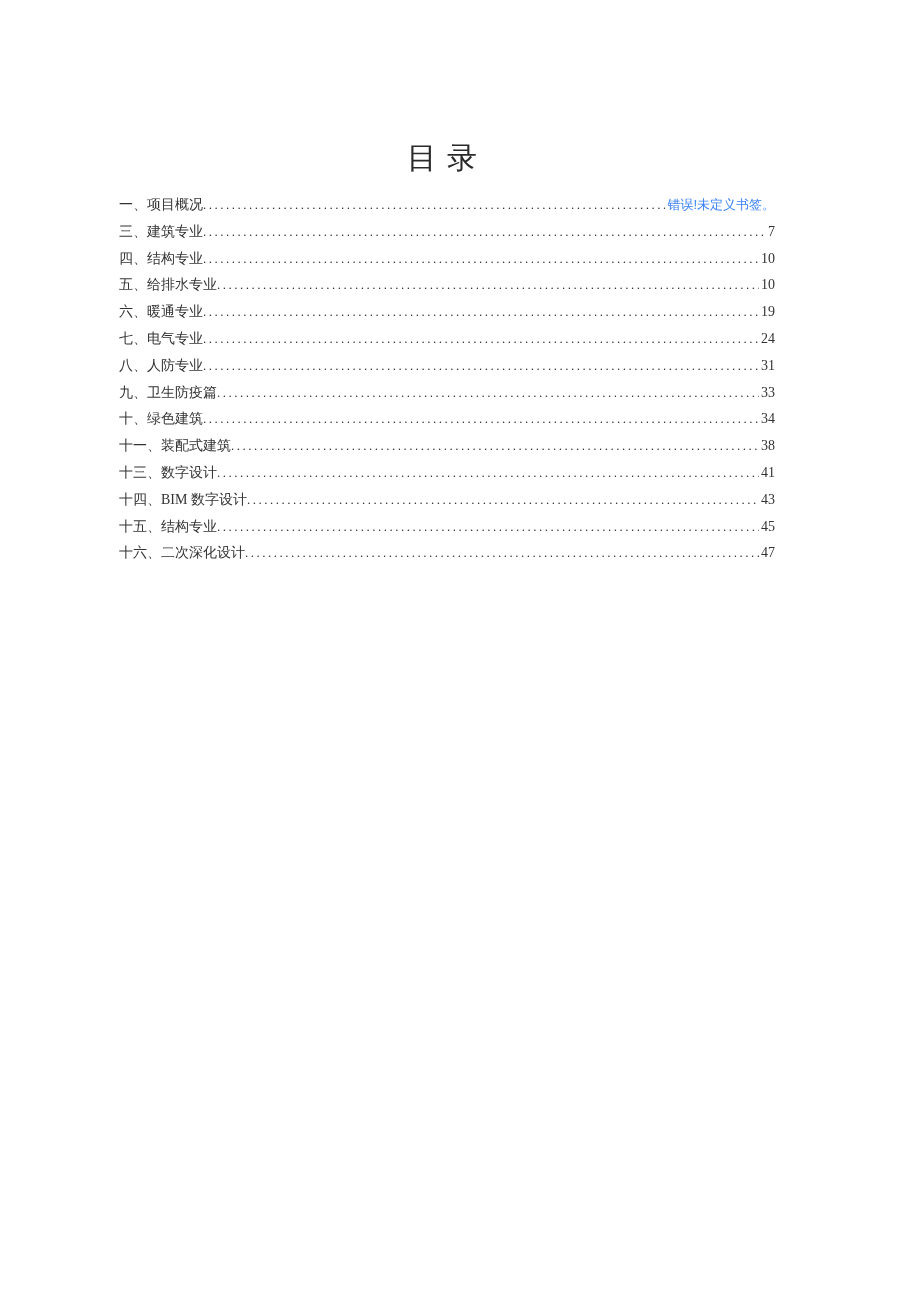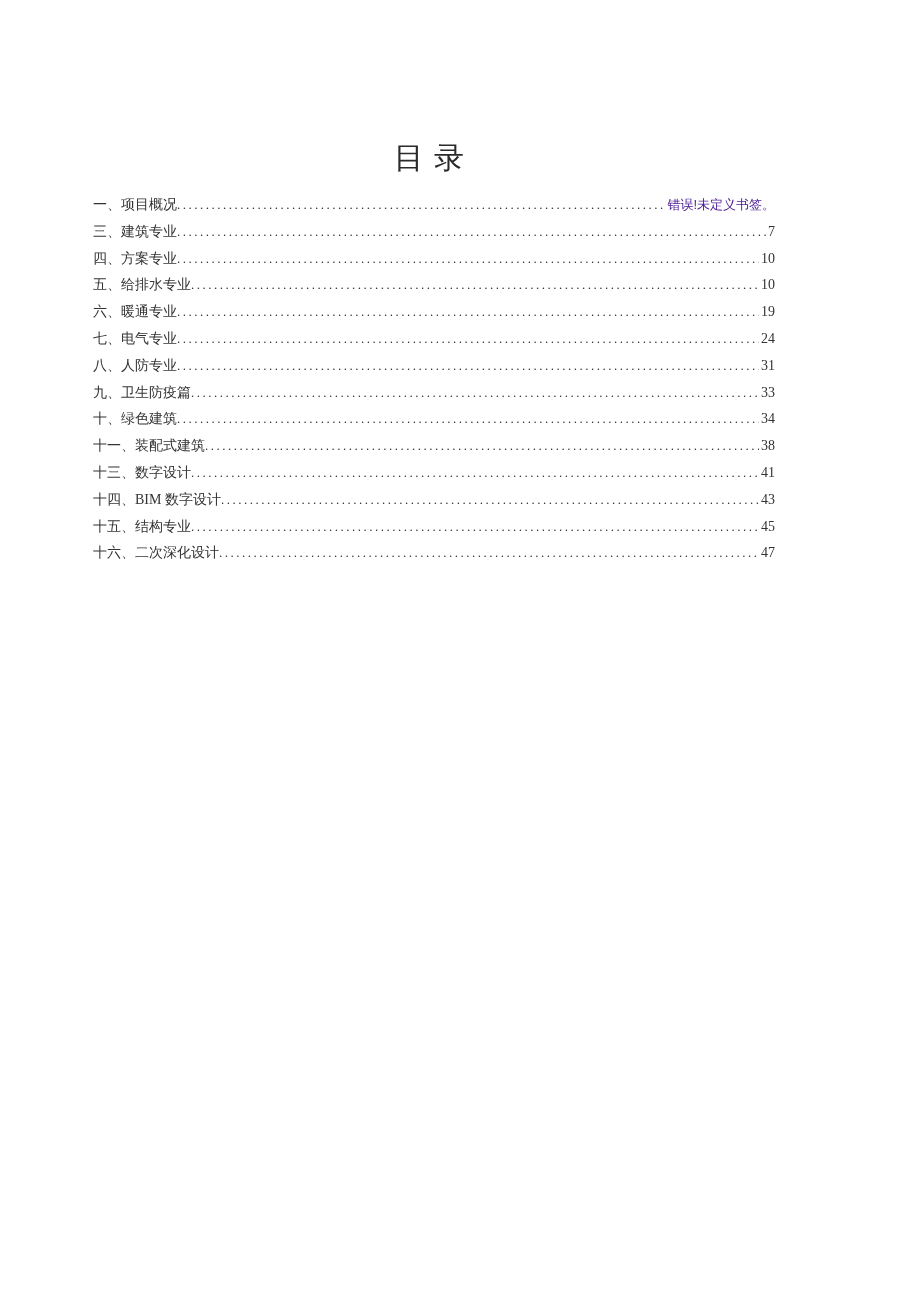--- a/index.html
+++ b/index.html
@@ -8,21 +8,21 @@
       box-sizing: border-box;
     }
     body {
       background: #ffffff;
       width: 920px;
       height: 1301px;
       font-family: "SimSun", "宋体", serif;
       color: #333333;
     }
     .page-container {
-      padding: 138px 145px 0 93px;
+      padding: 138px 145px 0 119px;
     }
     .title {
       text-align: center;
       font-size: 30px;
       font-weight: normal;
       letter-spacing: 10px;
       margin-bottom: 18px;
       color: #2a2a2a;
     }
     .toc-entry {
@@ -48,42 +48,42 @@
     .toc-dots::before {
       content: ".................................................................................................................................";
     }
     .toc-page {
       flex-shrink: 0;
       padding-left: 2px;
     }
     .toc-page.error {
       font-family: "SimSun", "宋体", sans-serif;
       font-size: 13px;
-      color: #4c1d95;
+      color: #3b82f6;
       letter-spacing: 0px;
     }
   </style>
 </head>
 <body>
 
 <div class="page-container">
   <div class="title">目录</div>
 
   <div class="toc-entry">
     <span class="toc-label">一、项目概况</span>
     <span class="toc-dots"></span>
     <span class="toc-page error">错误!未定义书签。</span>
   </div>
   <div class="toc-entry">
     <span class="toc-label">三、建筑专业</span>
     <span class="toc-dots"></span>
     <span class="toc-page">7</span>
   </div>
   <div class="toc-entry">
-    <span class="toc-label">四、方案专业</span>
+    <span class="toc-label">四、结构专业</span>
     <span class="toc-dots"></span>
     <span class="toc-page">10</span>
   </div>
   <div class="toc-entry">
     <span class="toc-label">五、给排水专业</span>
     <span class="toc-dots"></span>
     <span class="toc-page">10</span>
   </div>
   <div class="toc-entry">
     <span class="toc-label">六、暖通专业</span>

